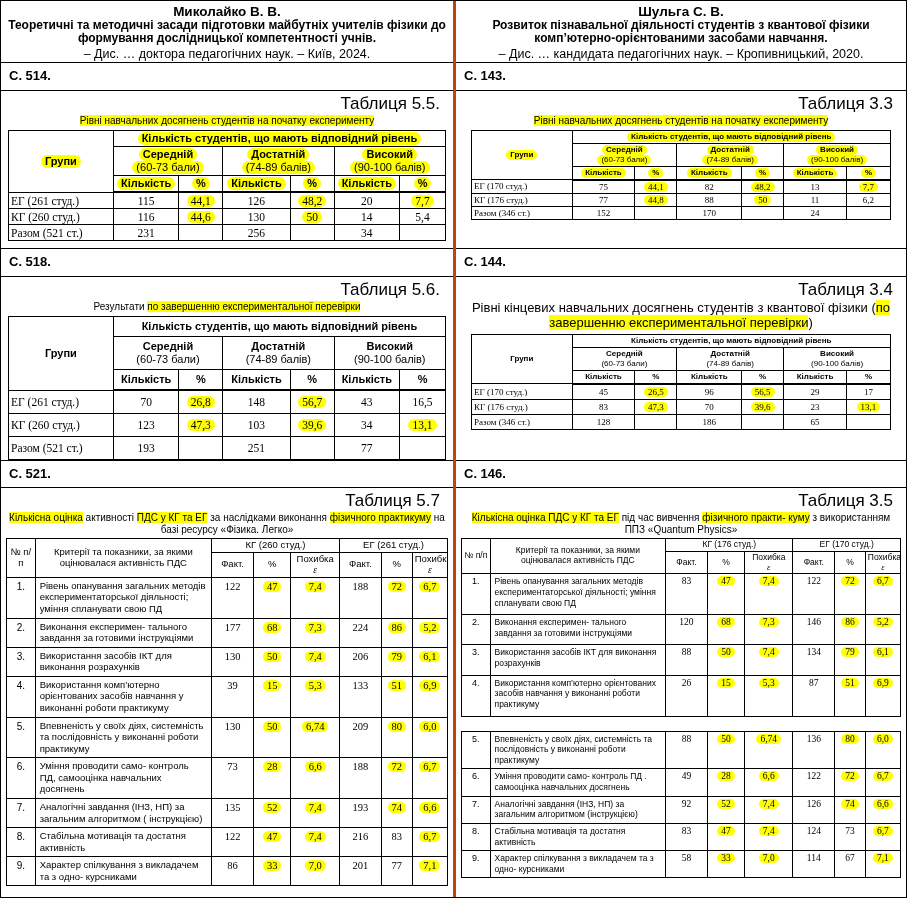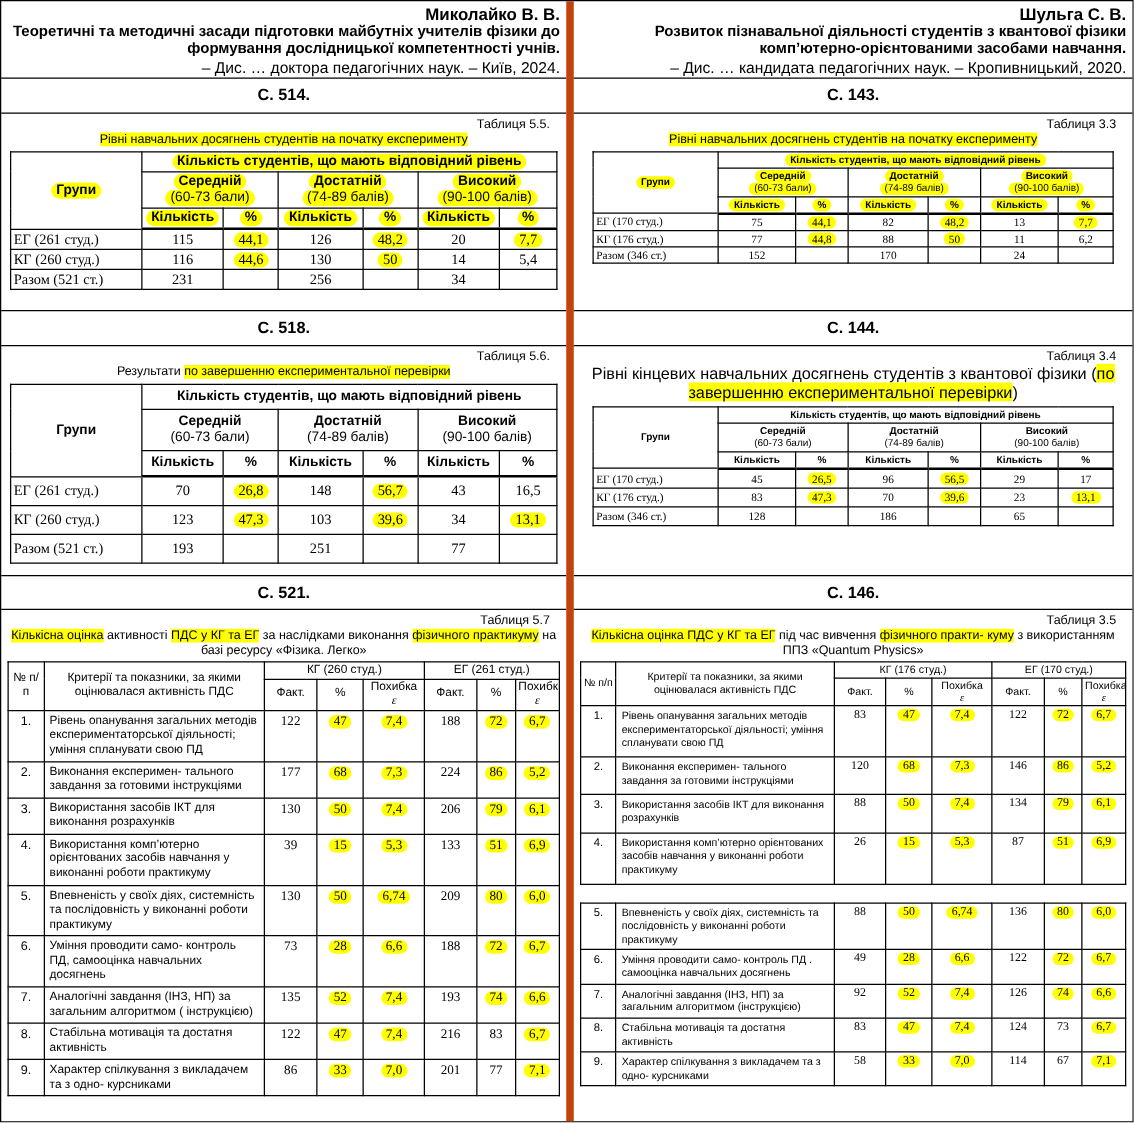--- a/index.html
+++ b/index.html
@@ -1,31 +1,31 @@
 <!DOCTYPE html>
 <html style="--hl: #ffff00;"><head>
 <meta charset="utf-8">
 <style>
   :root{ --hl:#ffff00; }
   *{box-sizing:border-box; margin:0; padding:0;}
   body{width:907px;height:898px;background:#fff;font-family:"Liberation Sans",sans-serif;color:#000;}
   .frame{width:907px;height:898px;border:1px solid #000;display:flex;}
   .col{width:452px;display:flex;flex-direction:column;}
-  .col.right{border-left:6px solid #c2410c;width:453px;}
+  .col.right{border-left:3px solid #c2410c;width:453px;}
   .sec{border-bottom:1px solid #000;padding:2px 5px;overflow:hidden;}
-  .sec.hd{height:62px;text-align:right;padding-top:3px;}
+  .sec.hd{height:62px;text-align:center;padding-top:3px;}
   .hd .author{font-weight:bold;font-size:13.5px;}
   .hd .title{font-weight:bold;font-size:12px;line-height:1.12;}
   .hd .diss{font-size:12.5px;margin-top:1px;}
-  .sec.page{height:28px;font-weight:bold;font-size:13px;padding:5px 8px;text-align:center;}
+  .sec.page{height:28px;font-weight:bold;font-size:13px;padding:5px 8px;}
   .sec.s1{height:158px;}
   .sec.s2{height:184px;}
   .sec.s3{height:27px;}
   .sec.s4{height:409px;border-bottom:none;}
-  .tbl-label{text-align:right;font-size:10px;padding:1px 8px 0 0;}
+  .tbl-label{text-align:right;font-size:17px;padding:1px 8px 0 0;}
   .tbl-title{text-align:center;font-size:10px;line-height:1.15;margin:1px 0 3px 0;}
   .tbl-title.small{font-size:13px;}
   .hl{background:var(--hl);}
   .mk{background:var(--hl);border-radius:7px;padding:0 4px;display:inline-block;}
   table{border-collapse:collapse;width:100%;table-layout:fixed;}
   th,td{border:1px solid #000;text-align:center;vertical-align:middle;overflow:hidden;}
   
   .lvl{border:1.5px solid #000;}
   .lvl thead tr:last-child th{border-bottom:2px solid #000;}
   .lvl .lbl{text-align:left;padding-left:5px;}

